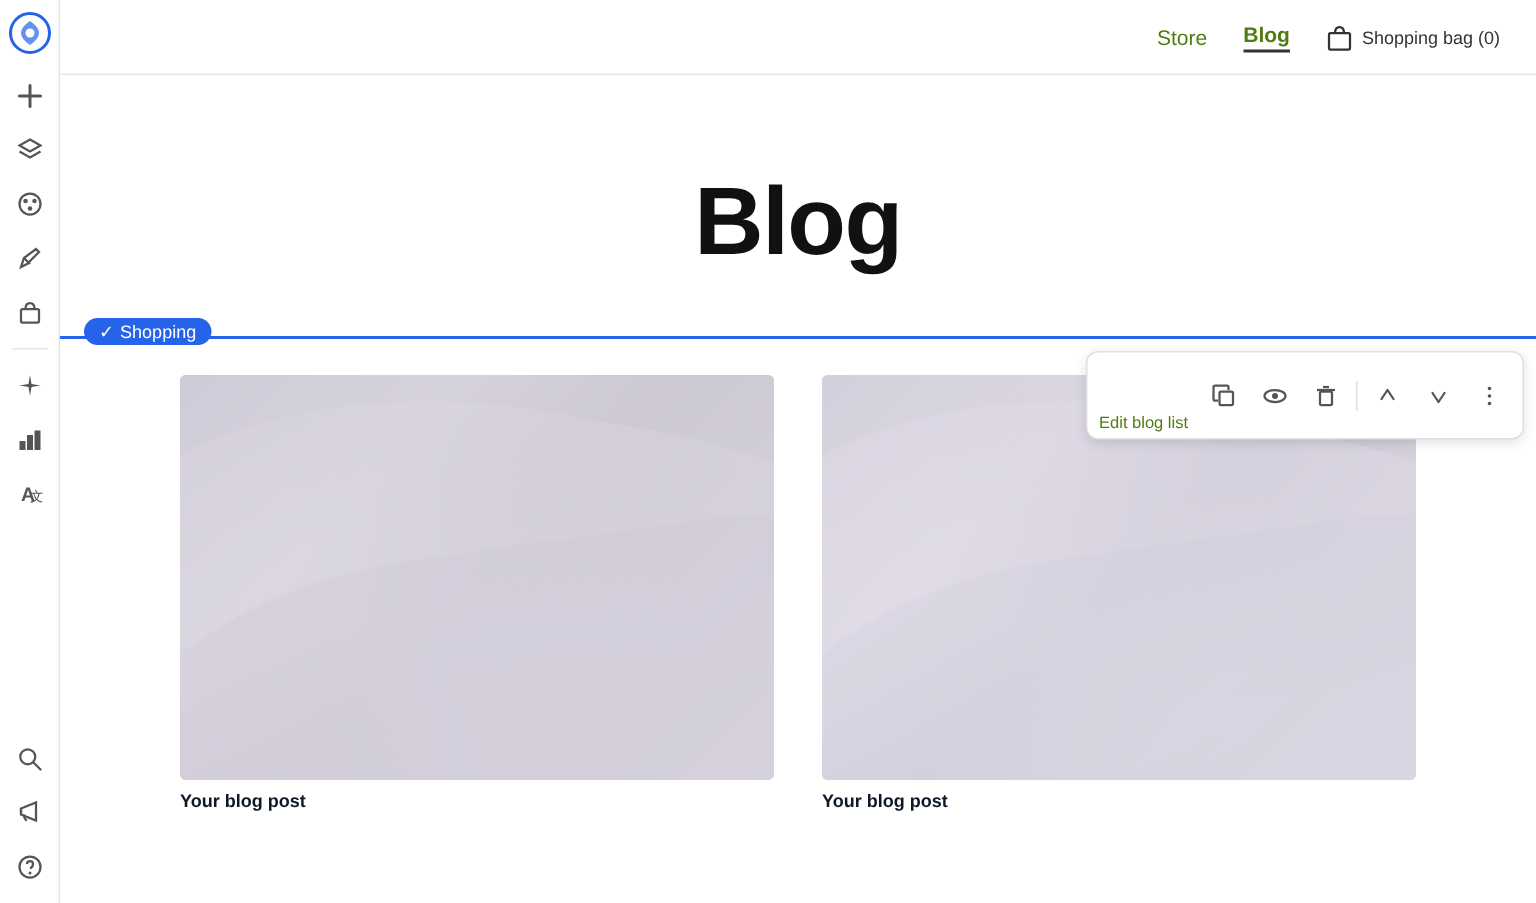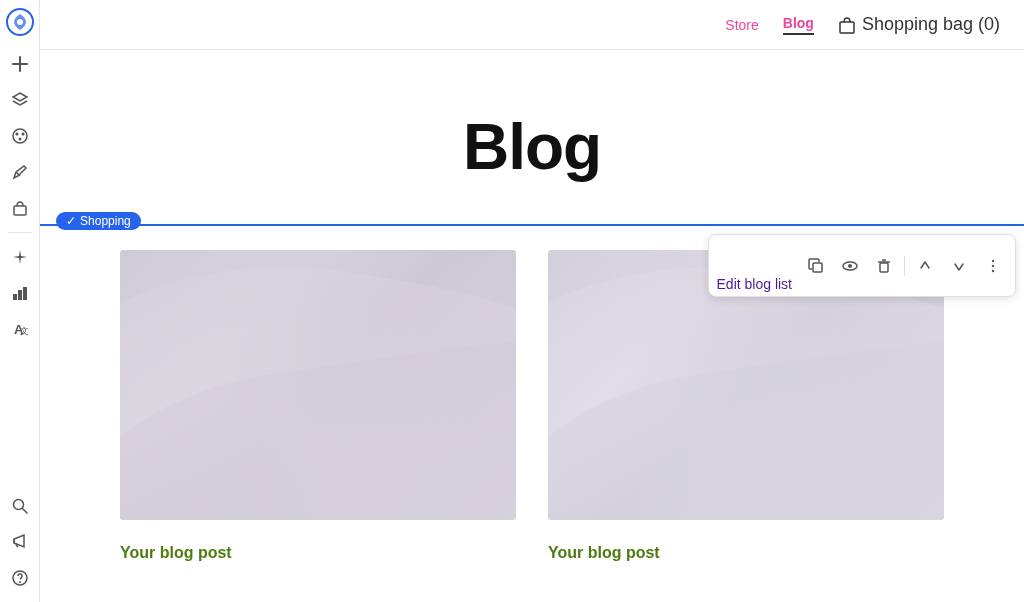--- a/index.html
+++ b/index.html
@@ -57,34 +57,34 @@
       display: flex;
       align-items: center;
       justify-content: flex-end;
       padding: 0 24px;
       gap: 24px;
       border-bottom: 1px solid #e5e5e5;
       background: #fff;
     }
     .nav-link {
       font-size: 14px;
-      color: #ec4899;
+      color: #4d7c0f;
       cursor: pointer;
       text-decoration: none;
     }
     .nav-link.active {
       font-weight: 600;
       border-bottom: 2px solid #333;
       padding-bottom: 2px;
     }
     .shopping-bag {
       display: flex;
       align-items: center;
       gap: 6px;
-      font-size: 18px;
+      font-size: 12px;
       color: #333;
       cursor: pointer;
     }
 
     
     .page-content {
       flex: 1;
       overflow-y: auto;
       position: relative;
       background: #fff;
@@ -132,22 +132,22 @@
       border: 1px solid #e0e0e0;
       border-radius: 8px;
       display: flex;
       align-items: center;
       padding: 4px 8px;
       gap: 6px;
       box-shadow: 0 2px 8px rgba(0,0,0,0.12);
       z-index: 20;
     }
     .edit-toolbar-label {
-      font-size: 14px;
-      color: #4c1d95;
+      font-size: 11px;
+      color: #4d7c0f;
       margin-right: 4px;
       white-space: nowrap;
       margin-top: 37px;
     }
     .toolbar-btn {
       width: 28px;
       height: 28px;
       display: flex;
       align-items: center;
       justify-content: center;
@@ -235,24 +235,24 @@
       border-radius: 20px;
       padding: 8px 18px;
       font-size: 13px;
       color: #333;
       cursor: pointer;
       box-shadow: 0 2px 8px rgba(0,0,0,0.08);
       white-space: nowrap;
     }
 
     .blog-card-title {
-      margin-top: 24px;
-      font-size: 16px;
+      margin-top: 7px;
+      font-size: 12px;
       font-weight: 600;
-      color: #4d7c0f;
+      color: #0f172a;
     }
 
     
     svg { display: block; }
   </style>
 </head>
 <body>
 
 <div class="sidebar">
 

